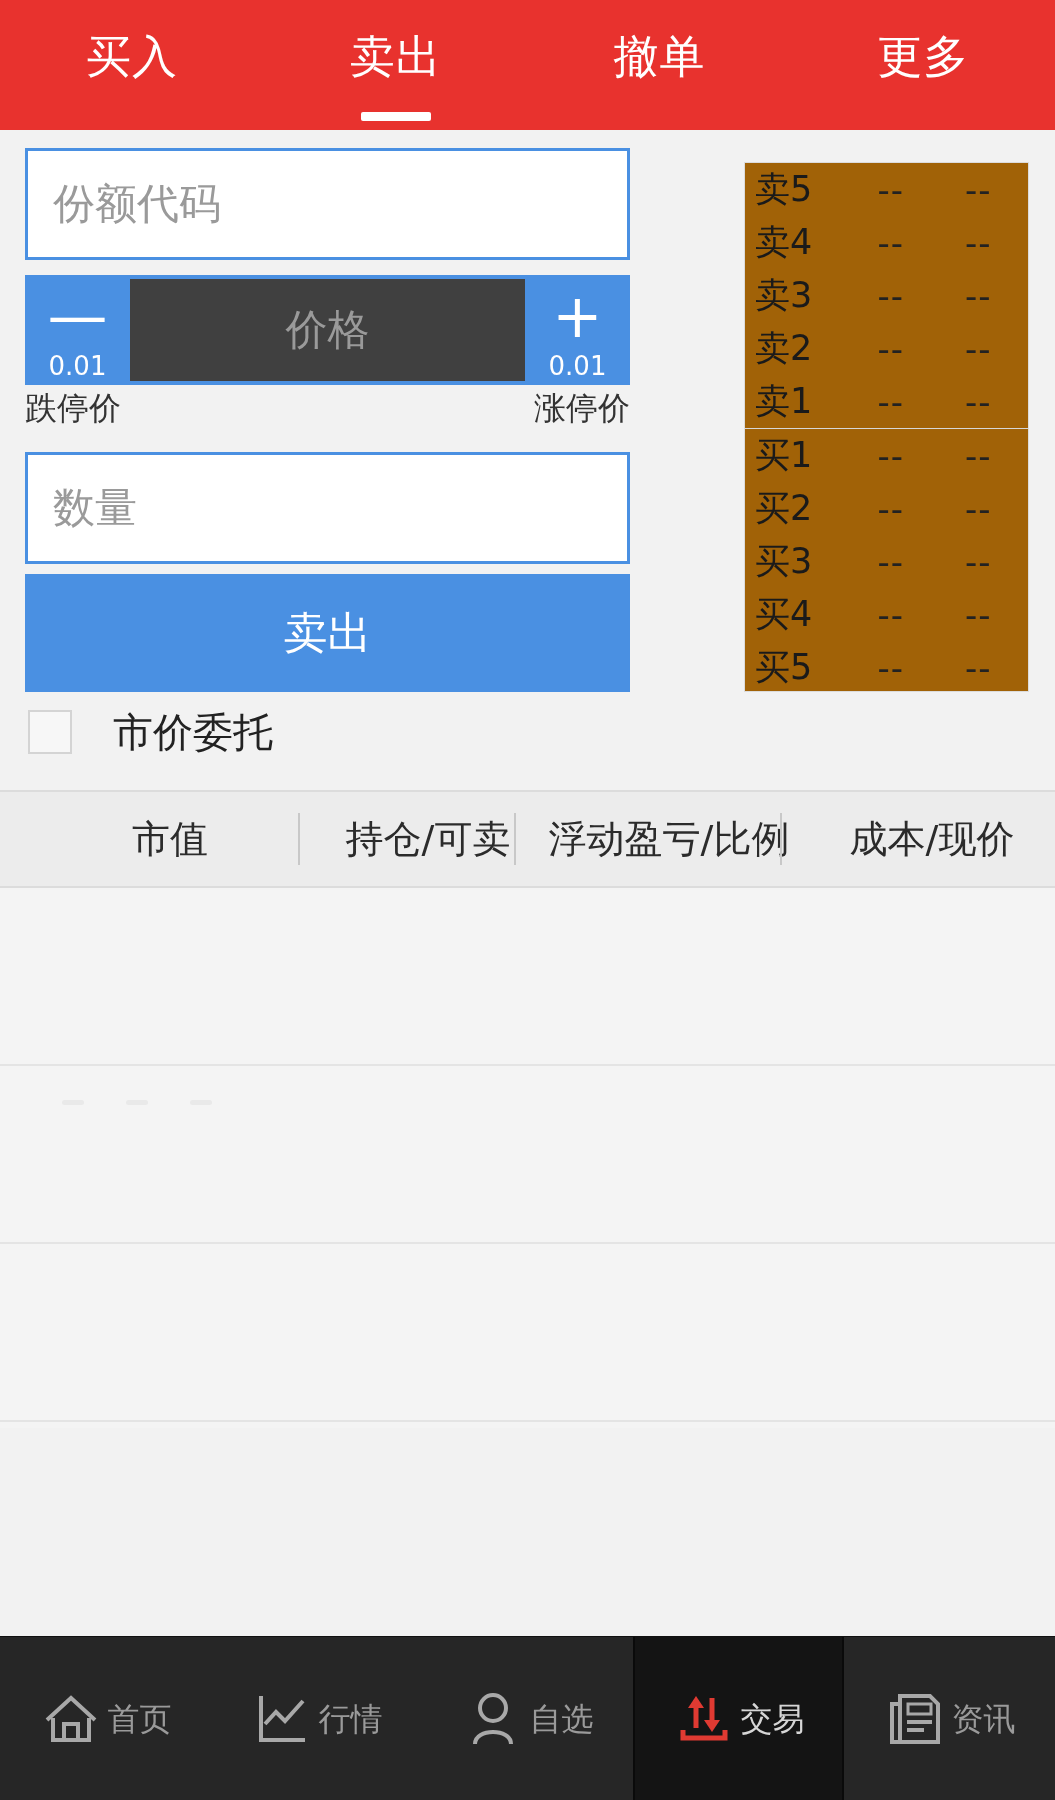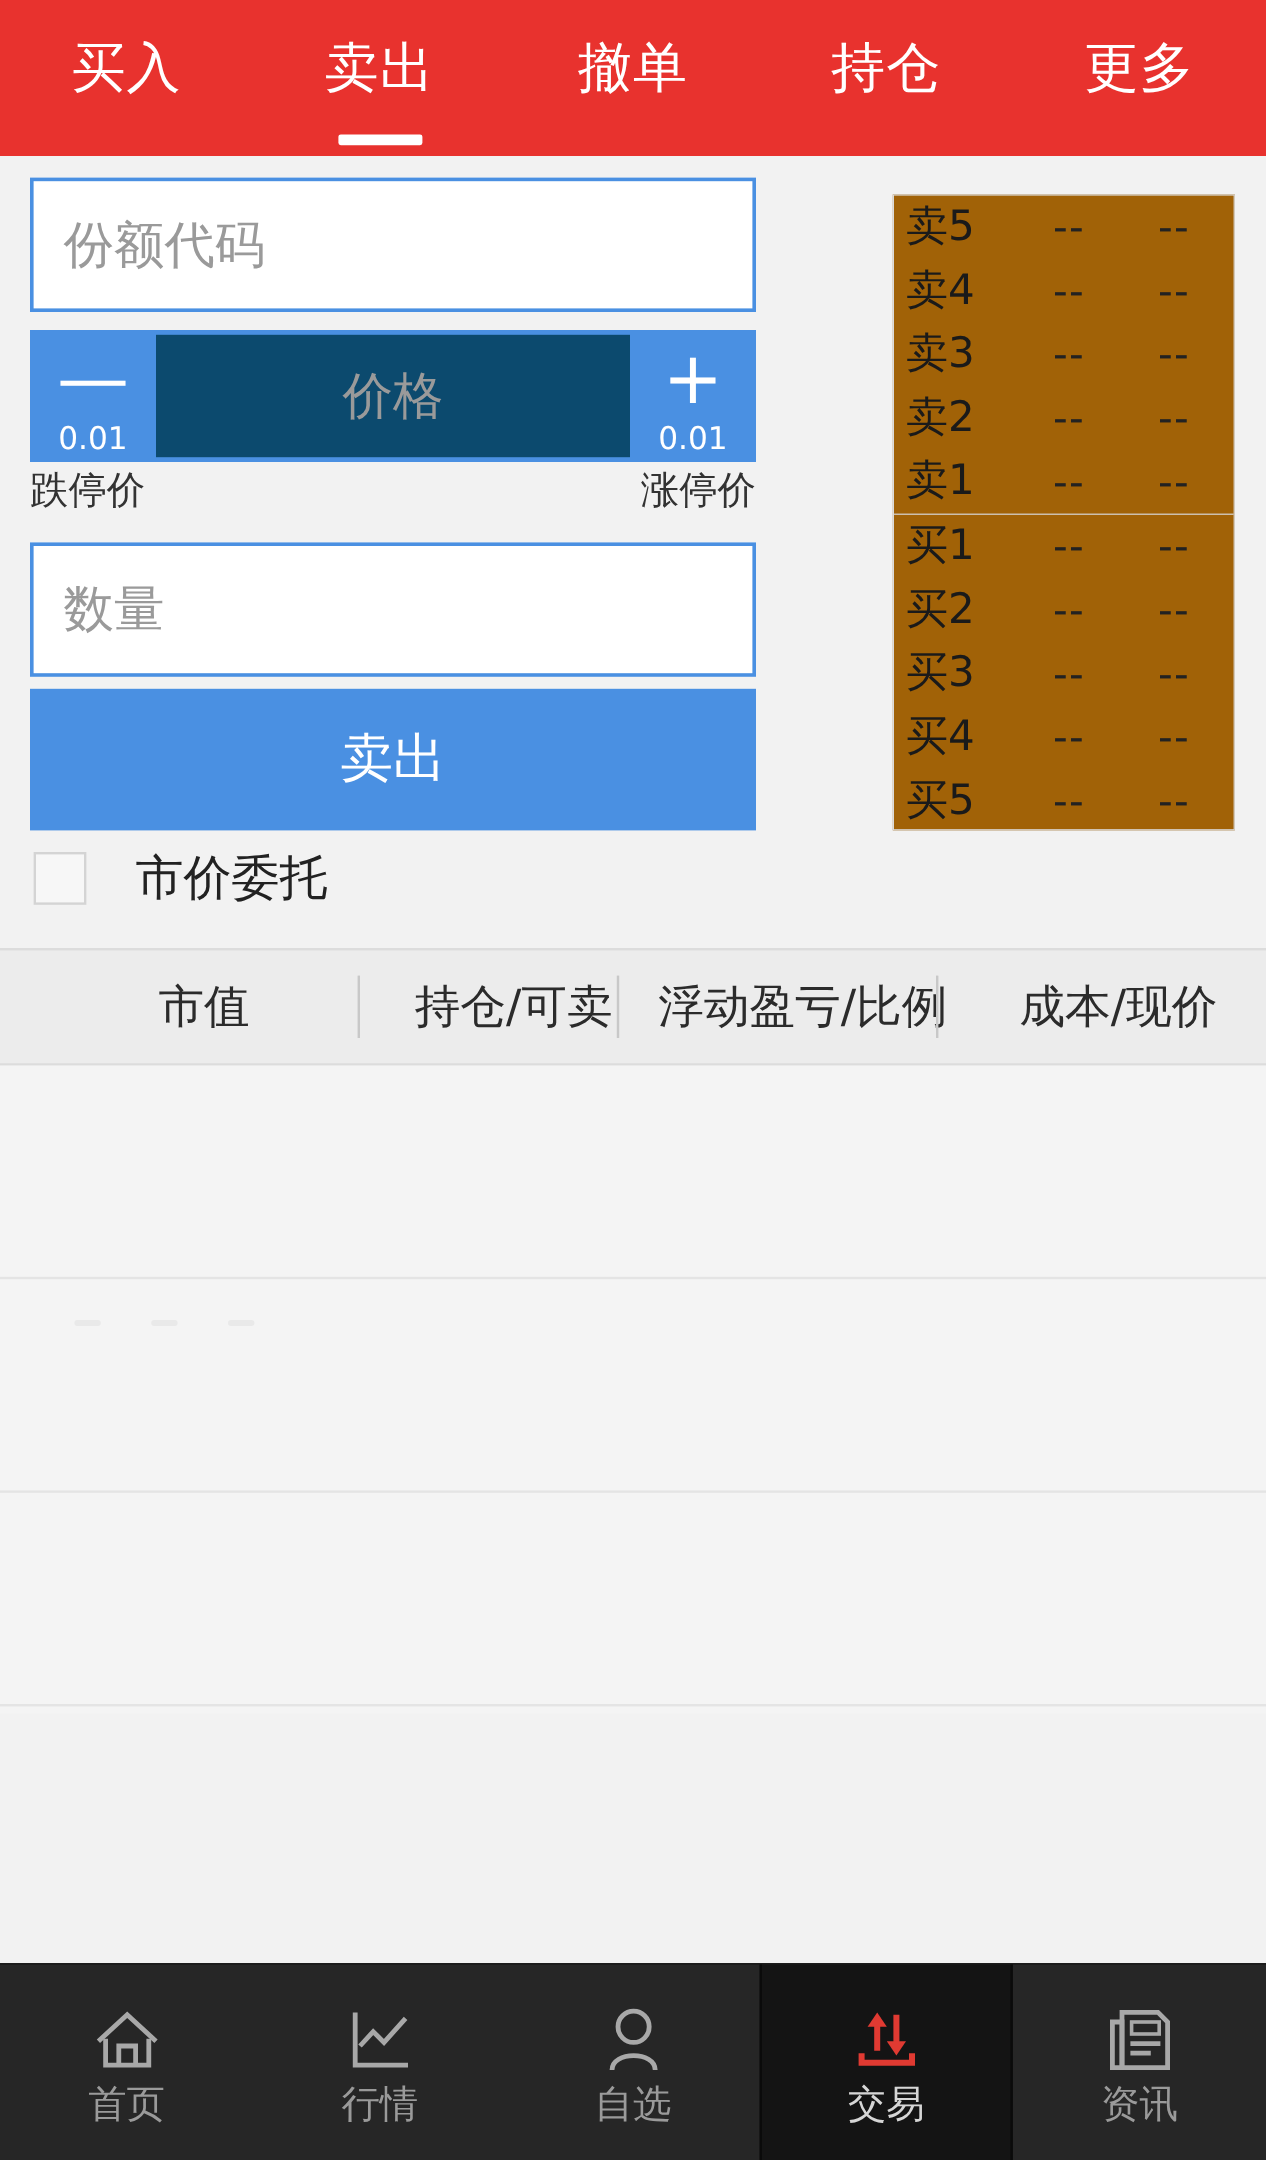--- a/index.html
+++ b/index.html
@@ -110,21 +110,21 @@
   }
   .step-amount {
     position: absolute;
     bottom: 6px;
     font-size: 26px;
     color: #ffffff;
     line-height: 1;
   }
   .step-input {
     flex: 1;
-    background: #0c4a6e;
+    background: #404040;
     display: flex;
     align-items: center;
     justify-content: center;
     margin: 4px 0;
   }
   .step-input .ph {
     color: #9a9a9a;
     font-size: 42px;
     line-height: 1;
   }
@@ -293,21 +293,20 @@
     width: 1055px;
     height: 164px;
     background: #262626;
     display: flex;
     border-top: 1px solid #111111;
   }
   .nav-item {
     flex: 1;
     height: 164px;
     display: flex;
-    flex-direction: column;
     align-items: center;
     justify-content: center;
     gap: 6px;
     position: relative;
   }
   .nav-item.active { background: #141414; }
   .nav-item.active::before,
   .nav-item.active::after {
     content: "";
     position: absolute;
@@ -339,23 +338,20 @@
   <div class="topbar">
     <div class="top-tab">
       <span class="top-tab-label">买入</span>
     </div>
     <div class="top-tab">
       <span class="top-tab-label">卖出</span>
       <span class="tab-underline"></span>
     </div>
     <div class="top-tab">
       <span class="top-tab-label">撤单</span>
-    </div>
-    <div class="top-tab">
-      <span class="top-tab-label">持仓</span>
     </div>
     <div class="top-tab">
       <span class="top-tab-label">更多</span>
     </div>
   </div>
 
   <div class="form-area">
 
     <div class="field" id="code-field">
       <span class="field-placeholder">份额代码</span>

